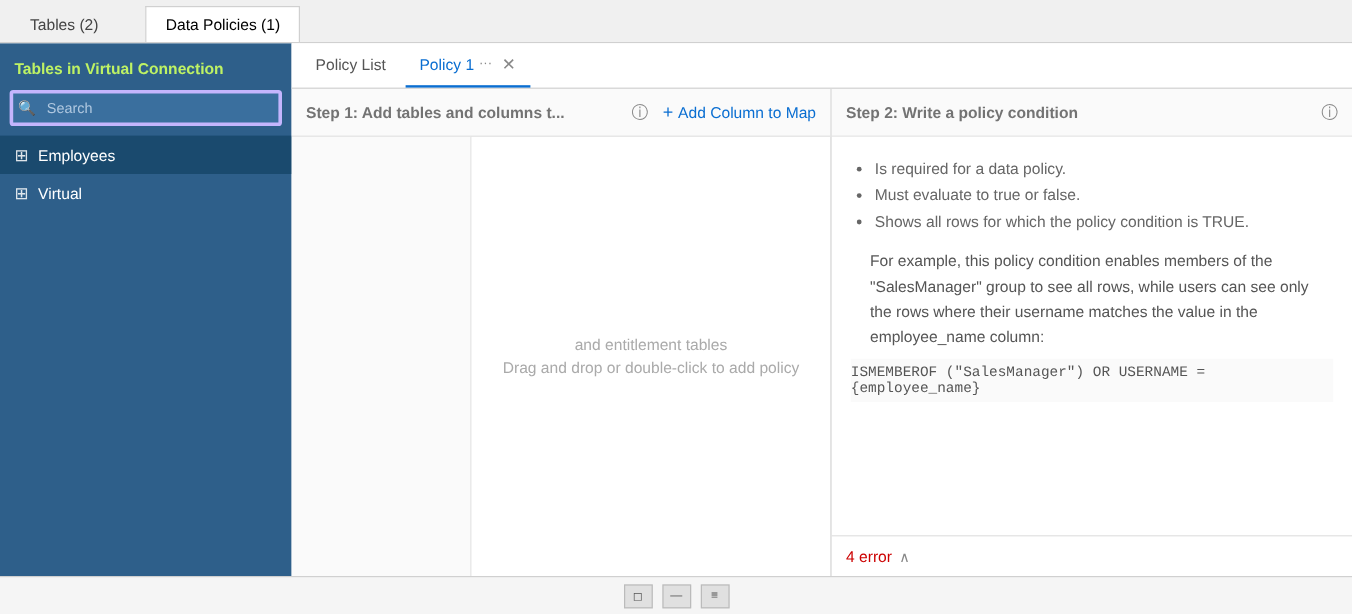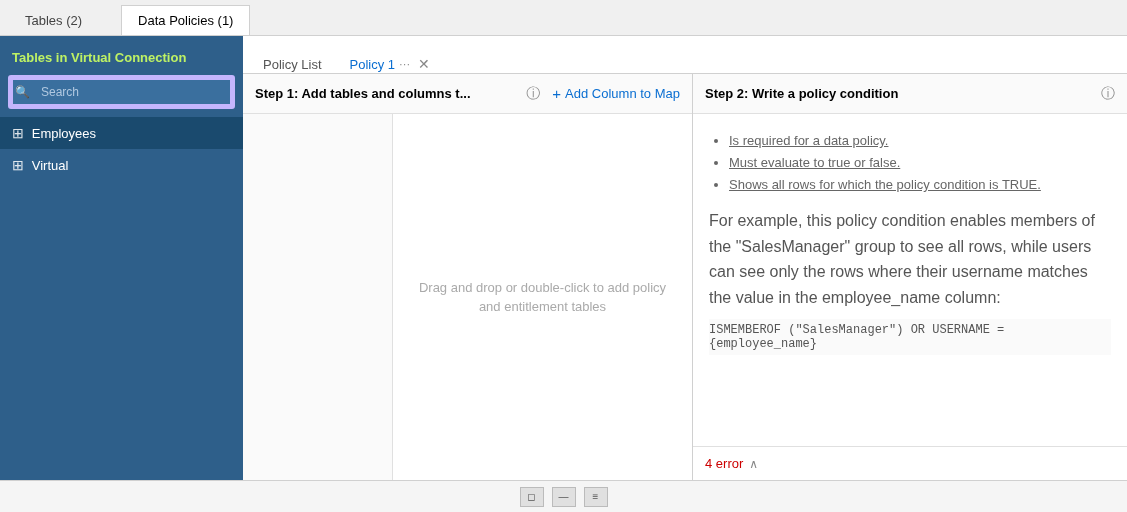--- a/index.html
+++ b/index.html
@@ -57,21 +57,21 @@
       padding: 14px 12px 10px 12px;
     }
     .sidebar-search {
       margin: 0 8px 8px 8px;
       position: relative;
     }
     .sidebar-search input {
       width: 100%;
       padding: 5px 8px 5px 28px;
       border-radius: 3px;
-      border: 5px solid #c4b5fd;
+      border: 3px solid #c4b5fd;
       background: #3a6f9e;
       color: #ffffff;
       font-size: 12px;
       outline: none;
     }
     .sidebar-search input::placeholder { color: #b0c8e0; }
     .sidebar-search-icon {
       position: absolute;
       left: 7px;
       top: 50%;
@@ -101,24 +101,24 @@
       flex: 1;
       display: flex;
       flex-direction: column;
       background: #fff;
       overflow: hidden;
     }
 
     
     .policy-tabs {
       display: flex;
-      align-items: flex-start;
+      align-items: flex-end;
       background: #fff;
       border-bottom: 1px solid #d0d0d0;
-      padding: 10px 8px;
+      padding: 0 8px;
       height: 38px;
     }
     .policy-tab {
       padding: 6px 12px;
       font-size: 13px;
       color: #555;
       cursor: pointer;
       border-bottom: 2px solid transparent;
       margin-right: 4px;
       height: 38px;
@@ -163,21 +163,21 @@
       display: flex;
       align-items: center;
       padding: 10px 12px;
       border-bottom: 1px solid #e0e0e0;
       background: #fafafa;
       height: 40px;
     }
     .step-header-title {
       font-size: 13px;
       font-weight: 600;
-      color: #000000;
+      color: #737373;
       flex: 1;
     }
     .step-info-icon {
       color: #888;
       font-size: 14px;
       margin-left: 4px;
       cursor: pointer;
     }
     .add-column-btn {
       display: flex;
@@ -247,27 +247,27 @@
       margin-bottom: 10px;
     }
     .step2-bullets {
       margin-left: 20px;
       margin-bottom: 12px;
     }
     .step2-bullets li {
       color: #666;
       font-size: 13px;
       line-height: 1.7;
-      text-decoration: underline;
     }
     .step2-example-text {
       color: #555;
-      font-size: 16px;
+      font-size: 13px;
       line-height: 1.6;
       margin-bottom: 8px;
+      margin-left: 16px;
     }
     .step2-code {
       font-family: 'Courier New', monospace;
       font-size: 12px;
       color: #555;
       background: #fafafa;
       padding: 4px 0;
     }
 
     
@@ -360,22 +360,22 @@
           <span class="step-info-icon">ⓘ</span>
           <button class="add-column-btn">
             <span class="plus">+</span>
             <span>Add Column to Map</span>
           </button>
         </div>
         <div class="step1-body">
           <div class="step1-left-col"></div>
           <div class="step1-right-col">
             <div class="drag-drop-hint">
+              <div>and entitlement tables</div>
               <div>Drag and drop or double-click to add policy</div>
-              <div>and entitlement tables</div>
             </div>
           </div>
         </div>
       </div>
 
       <div class="step2-panel">
         <div class="step2-header">
           <span class="step-header-title">Step 2: Write a policy condition</span>
           <span class="step-info-icon">ⓘ</span>
         </div>

